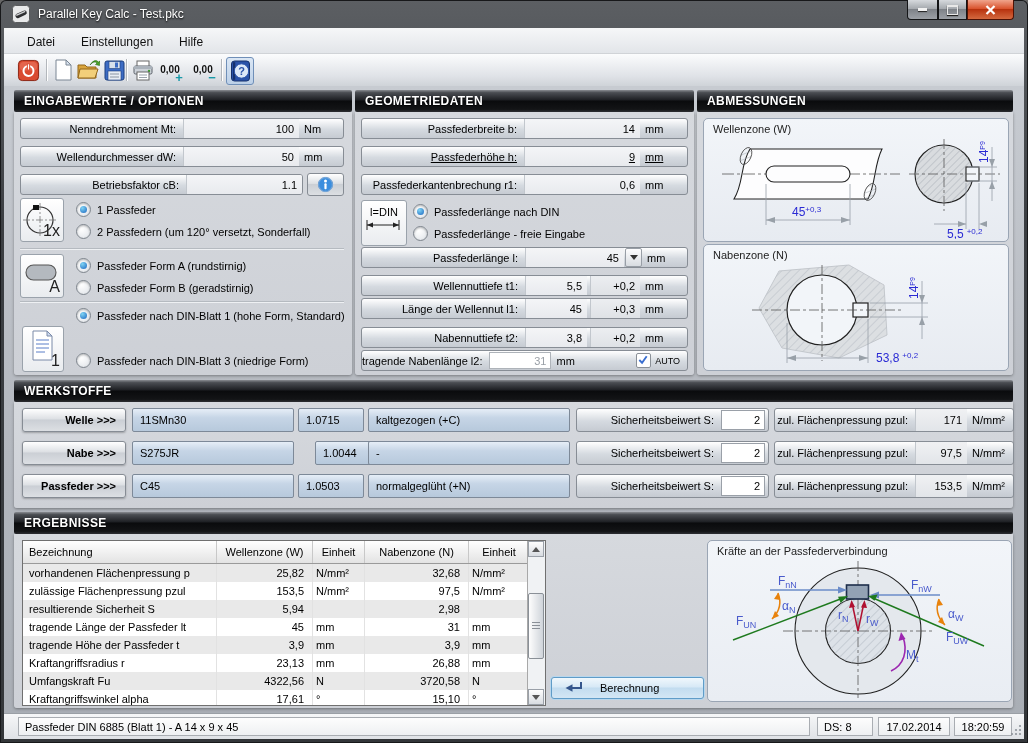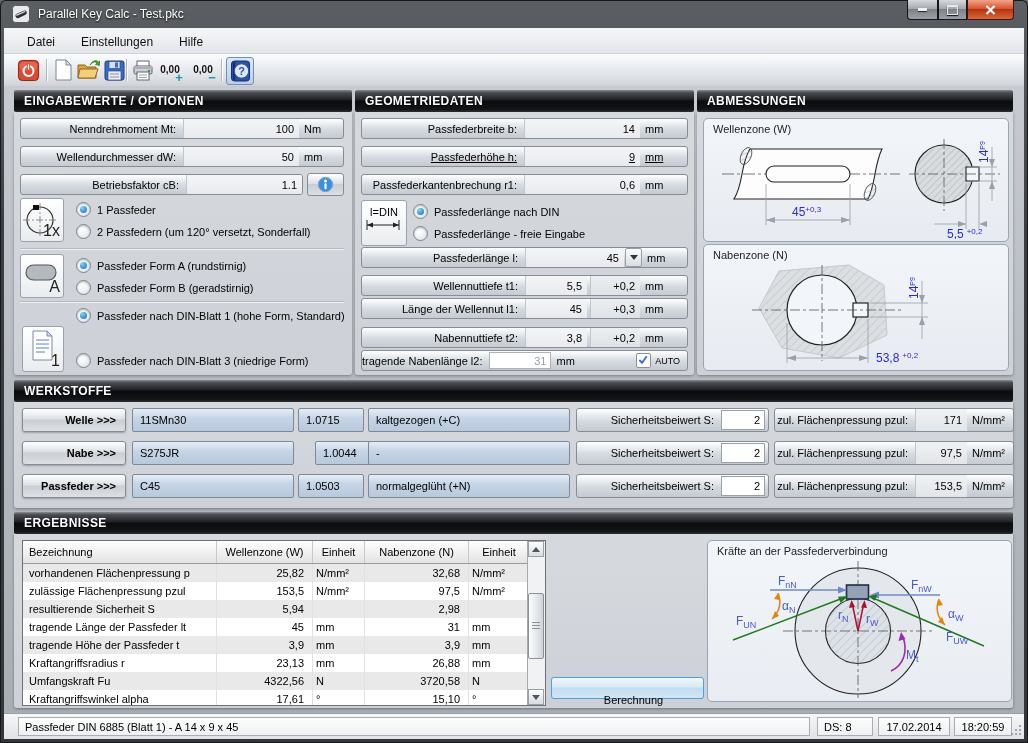--- a/index.html
+++ b/index.html
@@ -66,21 +66,21 @@
   .trow div{font-size:11px;line-height:18px;border-right:1px solid #e2e2e2;box-sizing:border-box;white-space:nowrap;overflow:hidden;padding-left:6px;}
   .trow .num{text-align:right;padding-right:8px;padding-left:0;}
   .trow .uc{padding-left:3px;}
   #vsb{position:absolute;right:0;top:0;bottom:0;width:17px;background:#f0f2f4;border-left:1px solid #a8a8a8;}
   .sbarrow{position:absolute;left:0;width:16px;height:16px;background:linear-gradient(#fdfdfd,#d8dce1);border:1px solid #9aa0a8;box-sizing:border-box;display:flex;align-items:center;justify-content:center;}
   .tri-up{width:0;height:0;border-left:4px solid transparent;border-right:4px solid transparent;border-bottom:5px solid #555;}
   .tri-dn{width:0;height:0;border-left:4px solid transparent;border-right:4px solid transparent;border-top:5px solid #555;}
   #sbthumb{position:absolute;left:0;top:52px;width:16px;height:66px;background:linear-gradient(90deg,#fdfdfd,#cfd4da);border:1px solid #8a9097;border-radius:2px;box-sizing:border-box;}
   #sbthumb::after{content:"";position:absolute;left:3px;top:28px;width:8px;height:1px;background:#8a9097;box-shadow:0 3px 0 #8a9097,0 6px 0 #8a9097;}
   
-  #calcbtn{left:547px;top:591px;width:153px;height:22px;border:1px solid #5f9cc8;border-radius:3px;background:linear-gradient(#f0f7fc,#d7e9f6 45%,#c2dcef 50%,#d3e6f4);box-shadow:0 0 0 1px #b8d6ec;display:flex;align-items:center;gap:16px;padding-left:12px;font-size:11px;box-sizing:border-box;flex-direction:column;}
+  #calcbtn{left:547px;top:591px;width:153px;height:22px;border:1px solid #5f9cc8;border-radius:3px;background:linear-gradient(#f0f7fc,#d7e9f6 45%,#c2dcef 50%,#d3e6f4);box-shadow:0 0 0 1px #b8d6ec;display:flex;align-items:center;gap:16px;padding-left:12px;font-size:11px;box-sizing:border-box;}
   #forcepanel{left:703px;top:454px;width:303px;height:160px;background:linear-gradient(#f2f5f9,#e9edf3);border:1px solid #9aa5b4;border-radius:5px;overflow:hidden;}
   
   #statusbar{left:4px;top:713px;width:1020px;height:26px;background:linear-gradient(#f6f7f8,#dfe2e6);border-top:1px solid #9a9fa5;box-sizing:border-box;}
   .sbox{position:absolute;top:3px;height:19px;border:1px solid #a9adb2;background:linear-gradient(#fdfdfd,#eef0f2);font-size:11px;line-height:18px;padding:0 6px;box-sizing:border-box;white-space:nowrap;overflow:hidden;}
   svg{display:block;}
   svg text{font-family:"Liberation Sans",sans-serif;}
   .dimtxt{fill:#2a2ad4;font-size:12px;}
   .flbl{fill:#4a5bcc;font-size:12px;}
 </style>
 </head>

